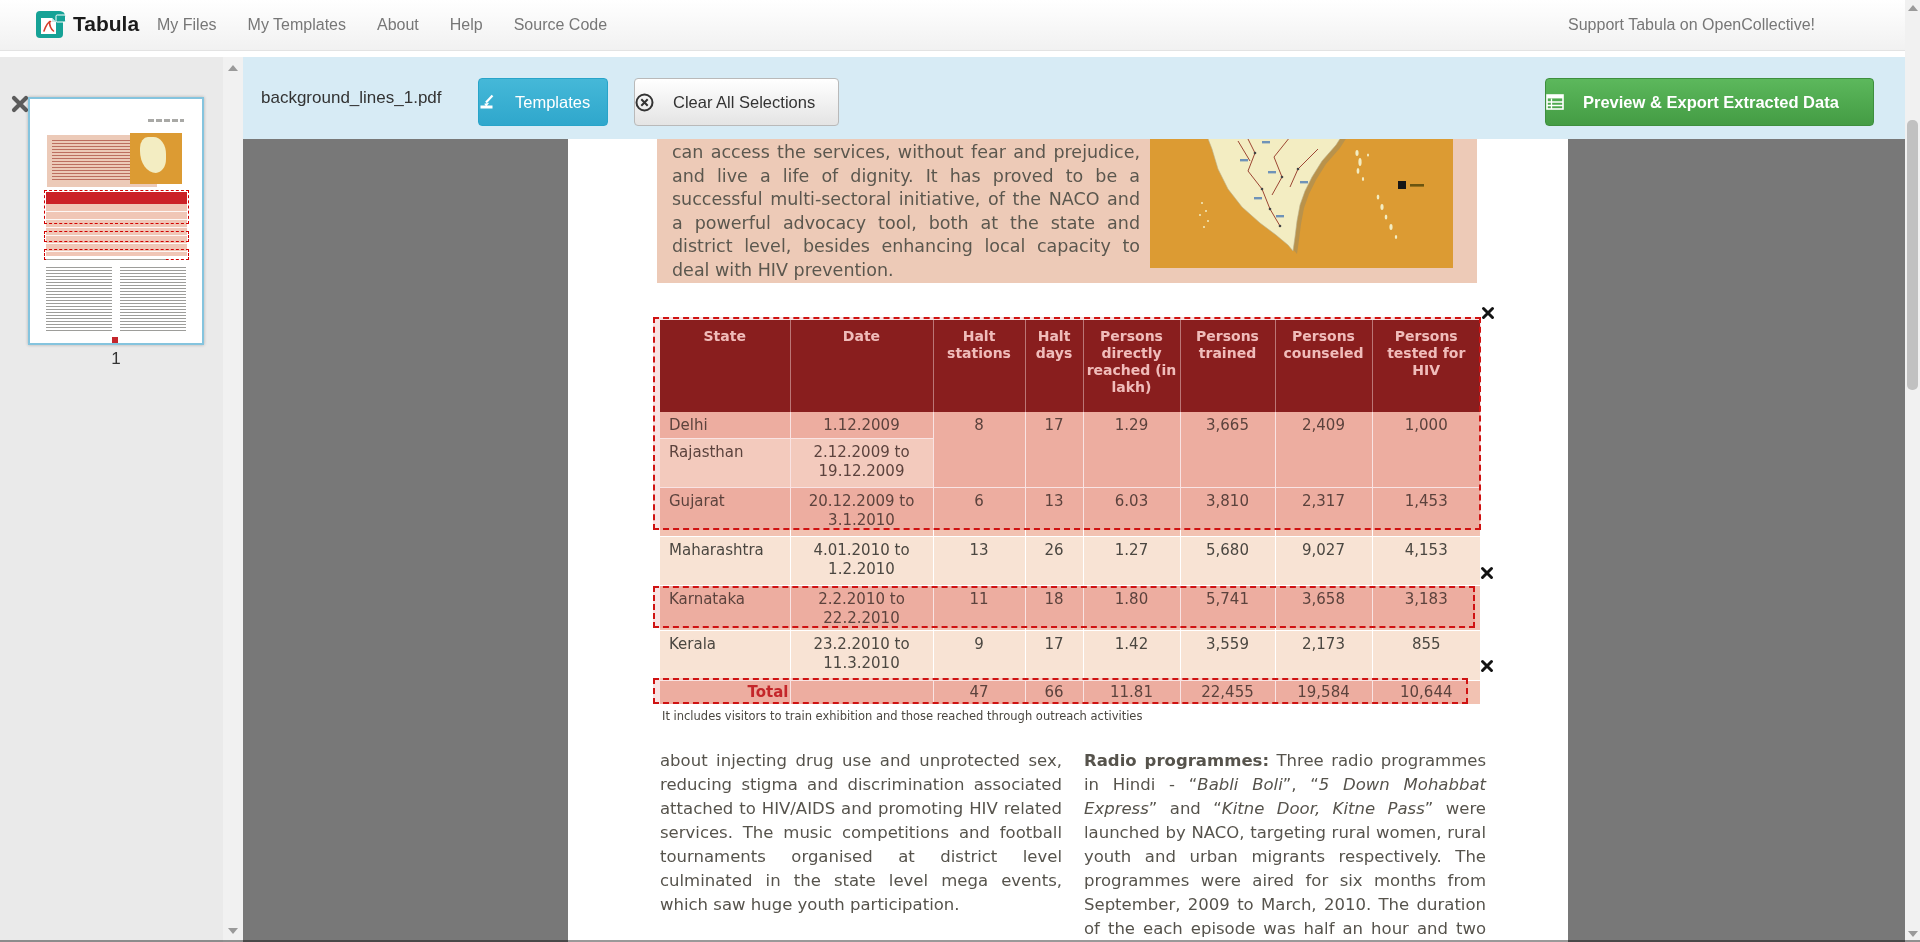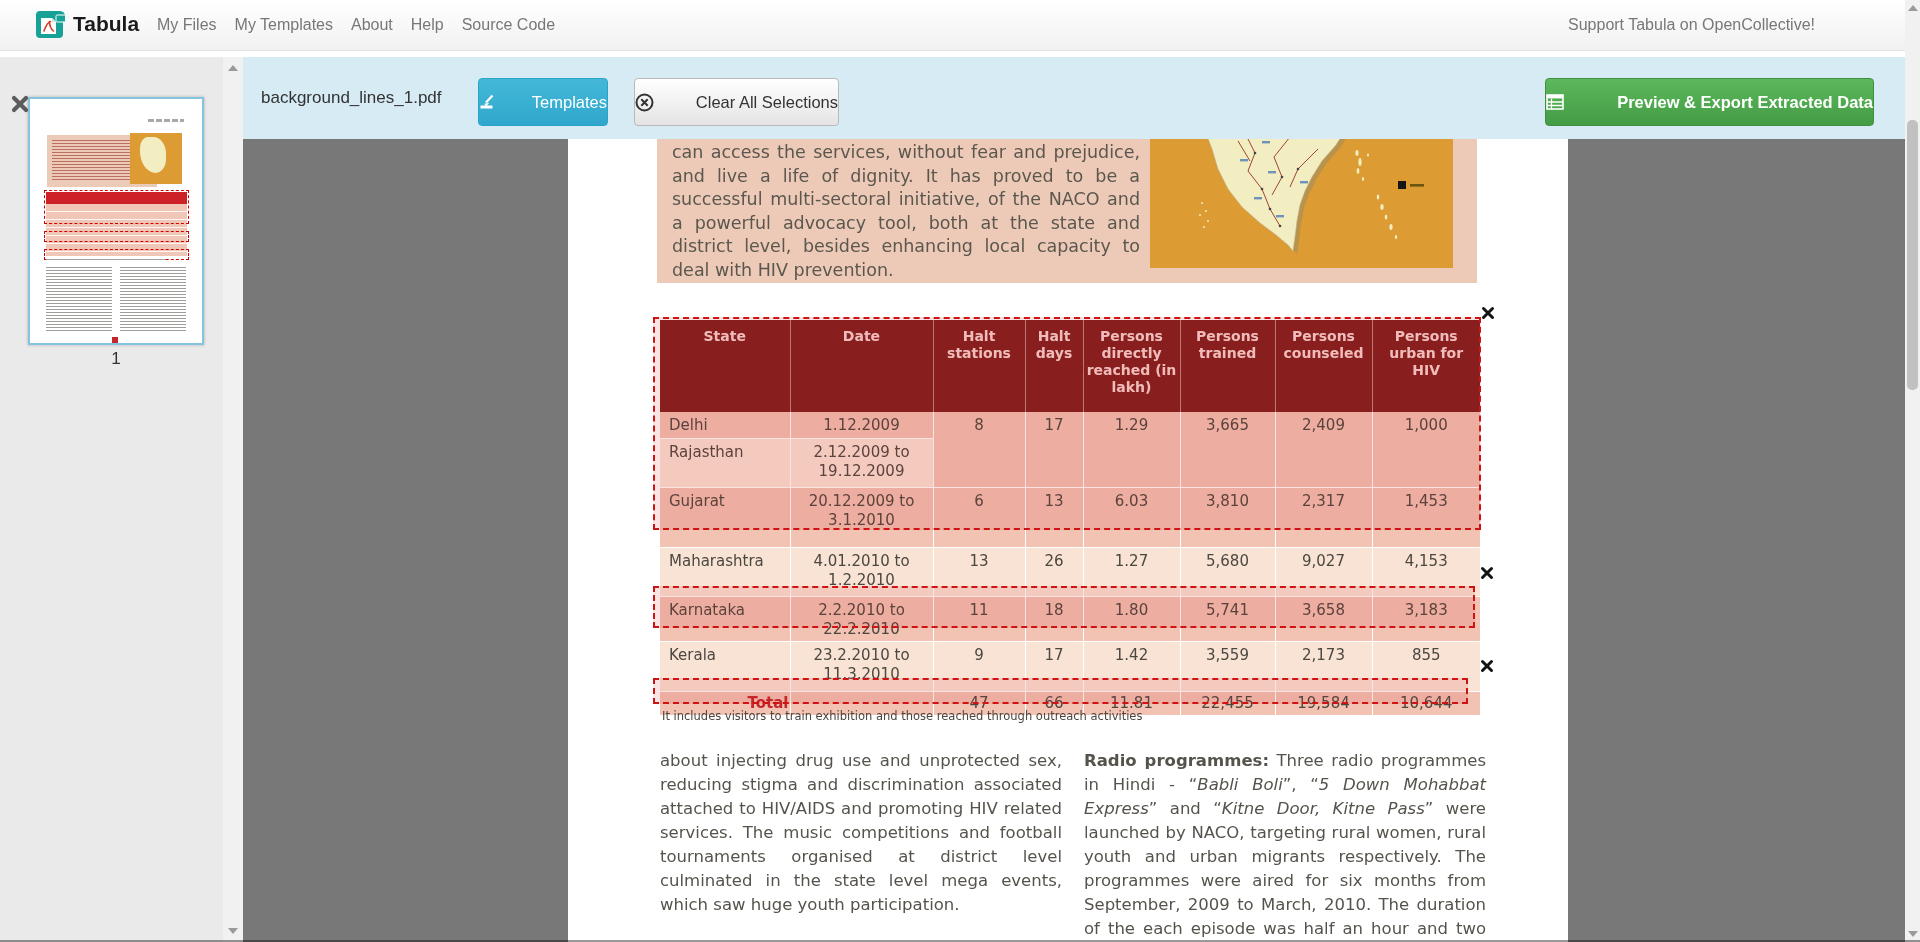--- a/index.html
+++ b/index.html
@@ -4,31 +4,31 @@
 <style>
   html,body{margin:0;padding:0;background:#555;}
   .app{position:relative;width:1920px;height:942px;background:#fff;overflow:hidden;
        font-family:"Liberation Sans",sans-serif;-webkit-font-smoothing:antialiased;}
 
   
   .navbar{position:absolute;left:0;top:0;width:1905px;height:50px;
           background:linear-gradient(#ffffff,#f1f1f1);border-bottom:1px solid #e3e3e3;z-index:30;}
   .logo{position:absolute;left:36px;top:9px;width:31px;height:31px;cursor:pointer;}
   .brand{position:absolute;left:73px;top:12px;font-size:21px;font-weight:bold;color:#1b1b1b;cursor:pointer;}
-  .navlinks{position:absolute;left:157px;top:0;height:50px;display:flex;align-items:center;gap:18px;}
+  .navlinks{position:absolute;left:157px;top:0;height:50px;display:flex;align-items:center;gap:31px;}
   .navlinks a{color:#777;font-size:16px;text-decoration:none;cursor:pointer;white-space:nowrap;}
   .support{position:absolute;right:90px;top:0;height:50px;display:flex;align-items:center;
            color:#777;font-size:16px;cursor:pointer;}
 
   
   .toolbar{position:absolute;left:243px;top:57px;width:1662px;height:82px;background:#d7ebf5;z-index:20;}
   .filename{position:absolute;left:18px;top:0;height:82px;display:flex;align-items:center;
             font-size:17px;color:#333;}
   .btn{position:absolute;top:21px;height:48px;border-radius:4px;display:flex;align-items:center;
-       justify-content:space-between;gap:7px;font-size:16.5px;cursor:pointer;box-sizing:border-box;white-space:nowrap;}
+       justify-content:flex-start;gap:19px;font-size:16.5px;cursor:pointer;box-sizing:border-box;white-space:nowrap;}
   .btn-templates{left:235px;width:130px;background:linear-gradient(#45b8d8,#2fa7cc);
                  border:1px solid #28a4c9;color:#fff;}
   .btn-clear{left:391px;width:205px;background:linear-gradient(#ffffff,#e4e4e4);
              border:1px solid #b9b9b9;color:#333;}
   .btn-auto{left:626px;width:178px;background:#ececec;border:1px solid #cfcfcf;color:#a2a2a2;cursor:default;}
   .btn-export{left:1302px;width:329px;background:linear-gradient(#5cb85c,#449c44);
               border:1px solid #3e8f3e;color:#fff;font-weight:600;}
   .btn svg{flex:0 0 auto;}
 
   
@@ -85,21 +85,21 @@
   .pdf-table th{background:#7f1d1d;color:#f5d3d0;font-weight:600;font-size:14px;vertical-align:top;
                 padding-top:8px;border-left:1px solid rgba(255,255,255,.45);line-height:17px;}
   .pdf-table th:first-child{border-left:none;}
   .pdf-table thead tr{height:92px;}
   .pdf-table td{font-size:15px;color:#4b4741;vertical-align:top;padding-top:4px;text-align:center;
                 border-left:1px solid rgba(255,255,255,.55);border-top:1px solid rgba(255,255,255,.85);
                 line-height:19px;overflow:hidden;}
   .pdf-table td:first-child{text-align:left;padding-left:9px;border-left:none;}
   .pdf-table tbody tr:nth-child(1){height:26px;} .pdf-table tbody tr:nth-child(1) td{border-top:none;}
   .pdf-table tbody tr:nth-child(2){height:49px;}
-  .pdf-table tbody tr:nth-child(3){height:60px;padding-left:23px;}
+  .pdf-table tbody tr:nth-child(3){height:49px;padding-left:23px;}
   .pdf-table tbody tr:nth-child(4){height:49px;}
   .pdf-table tbody tr:nth-child(5){height:45px;}
   .pdf-table tbody tr:nth-child(6){height:50px;}
   .pdf-table tbody tr:nth-child(7){height:24px;} .pdf-table tbody tr:nth-child(7) td{padding-top:2px;}
   tr.row-odd td{background:#f2c2b2;}
   tr.row-even td{background:#f8e3d4;}
   tr.row-total td:first-child{color:#c3272b;font-weight:bold;text-align:right;}
 
   .footnote{position:absolute;left:94px;top:570px;font-size:11.5px;color:#4a463f;}
   .col-text{position:absolute;top:610px;width:402px;font-size:16.5px;line-height:24px;
@@ -276,21 +276,21 @@
         </colgroup>
         <thead>
             <tr id="tbl-head">
               <th>State</th>
               <th>Date</th>
               <th>Halt stations</th>
               <th>Halt days</th>
               <th>Persons directly reached (in lakh)</th>
               <th>Persons trained</th>
               <th>Persons counseled</th>
-              <th>Persons urban for HIV</th>
+              <th>Persons tested for HIV</th>
             </tr>
           </thead>
         <tbody id="tbl-body">
             <tr class="row-odd">
               <td>Delhi</td>
               <td>1.12.2009</td>
               <td rowspan="2">8</td>
               <td rowspan="2">17</td>
               <td rowspan="2">1.29</td>
               <td rowspan="2">3,665</td>

